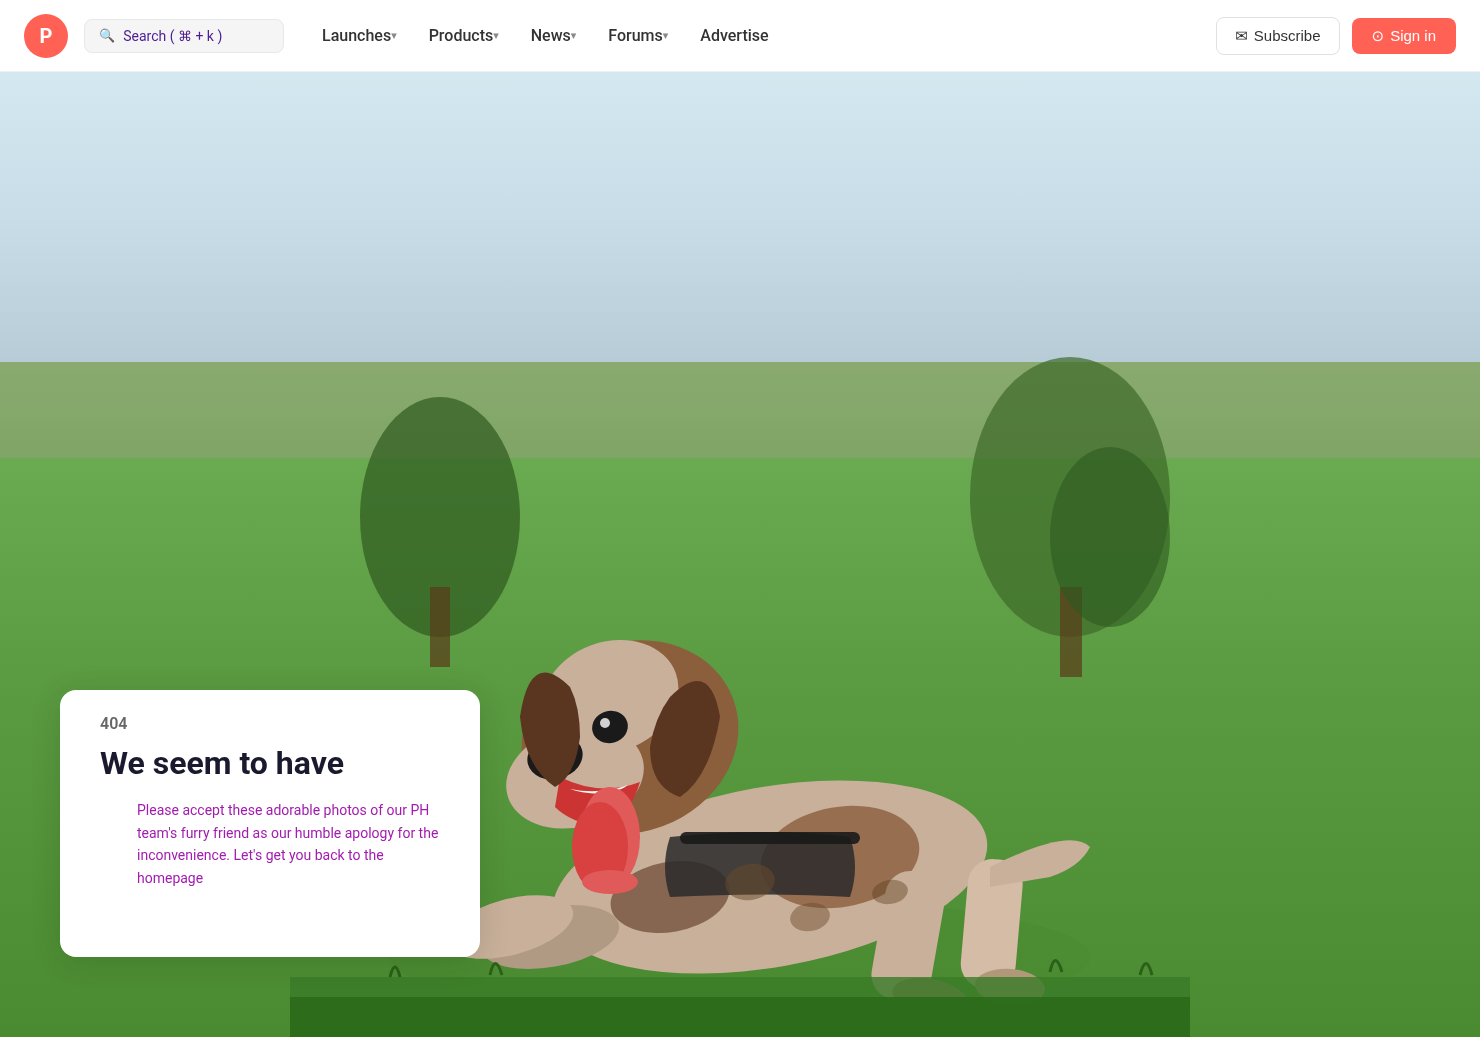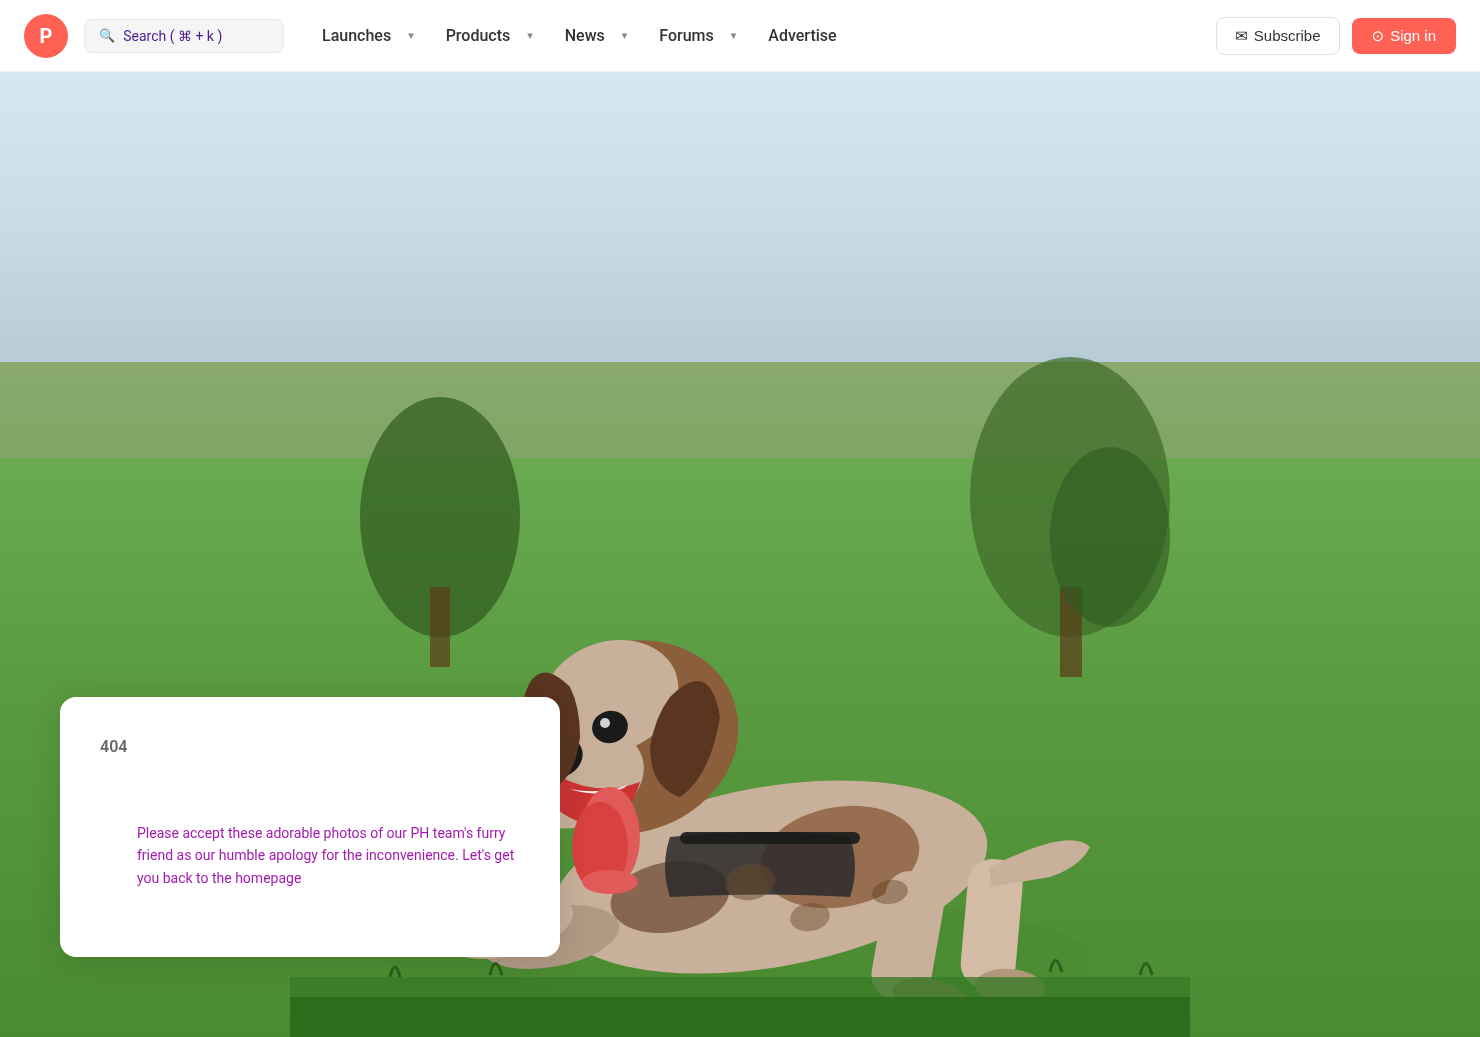--- a/index.html
+++ b/index.html
@@ -47,21 +47,21 @@
     .navbar-search .search-icon-inner { color: #aaa; font-size: 13px; }
     .navbar-nav {
       display: flex;
       align-items: center;
       gap: 4px;
       flex: 1;
     }
     .nav-item {
       display: flex;
       align-items: center;
-      gap: 17px;
+      gap: 0;
       padding: 8px 14px;
       border-radius: 8px;
       font-size: 16px;
       font-weight: 500;
       color: #333;
       cursor: pointer;
       white-space: nowrap;
     }
     .nav-item .chevron { font-size: 11px; color: #888; }
     .navbar-actions {
@@ -150,22 +150,22 @@
       width: 100%; height: 100%;
     }
 
     
     .error-card {
       position: absolute;
       bottom: 80px;
       left: 60px;
       background: #fff;
       border-radius: 16px;
-      padding: 40px 40px 40px;
-      width: 500px;
+      padding: 24px 40px 40px;
+      width: 420px;
       box-shadow: 0 4px 32px rgba(0,0,0,0.12);
     }
     .error-code {
       font-size: 16px;
       font-weight: 600;
       color: #666;
       margin-bottom: 10px;
     }
     .error-title {
       font-size: 32px;
@@ -314,16 +314,16 @@
       <path d="M 200 638 Q 205 615 212 638" stroke="#2a6018" stroke-width="3" fill="none"></path>
       <path d="M 760 635 Q 765 612 772 635" stroke="#2a6018" stroke-width="3" fill="none"></path>
       <path d="M 850 638 Q 856 615 862 638" stroke="#2a6018" stroke-width="3" fill="none"></path>
     </svg>
   </div>
 </div>
 
 <div class="error-card">
   <div class="error-code">404</div>
   <div class="error-title">
-    <br>
+    <span>We seem to have</span><br>
   </div>
   <p class="error-desc">Please accept these adorable photos of our PH team's furry friend as our humble apology for the inconvenience. Let's get you back to the homepage</p>
 </div>
 
 </body></html>

